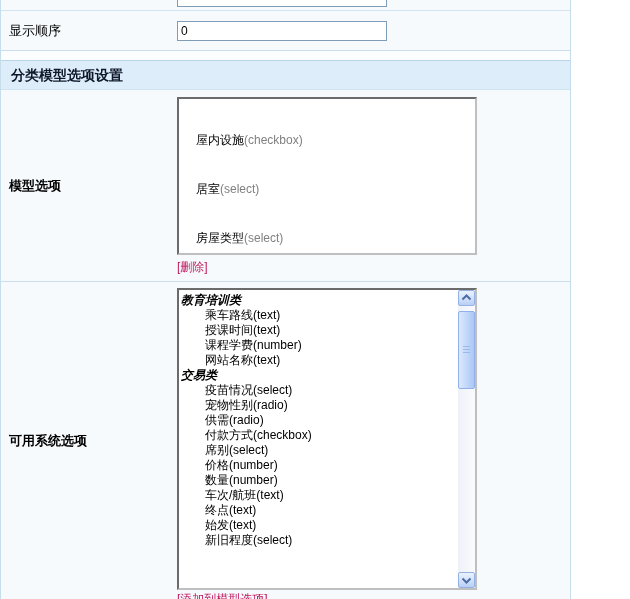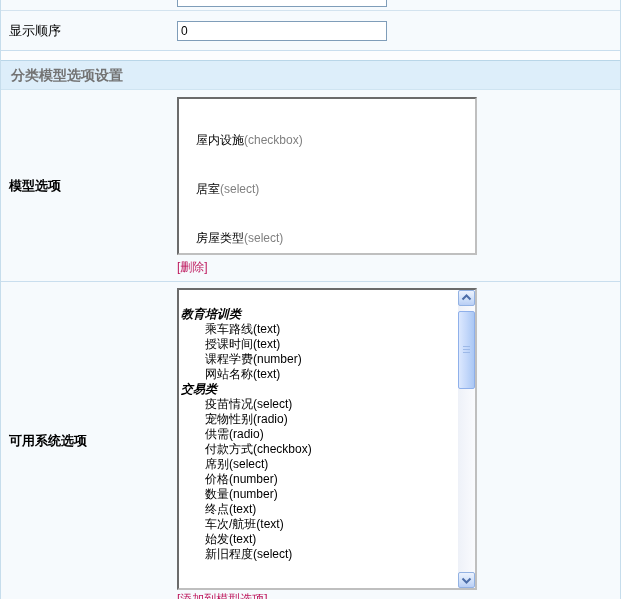--- a/index.html
+++ b/index.html
@@ -3,21 +3,21 @@
 <meta charset="utf-8">
 <style>
   html,body{margin:0;padding:0;}
   body{
     width:630px;height:599px;overflow:hidden;position:relative;
     background:#ffffff;
     font-family:"Liberation Sans","DejaVu Sans",sans-serif;
     font-size:12px;color:#000;
   }
   .panel{
-    position:absolute;left:0;top:0;width:621px;height:599px;
+    position:absolute;left:0;top:0;width:571px;height:599px;
     background:#f6fafd;
     border-left:1px solid #c6ddec;border-right:1px solid #c6ddec;
     box-sizing:border-box;
   }
   .row{position:absolute;left:0;right:0;}
   
   .row-top{top:0;height:10px;border-bottom:1px solid #d3e3ef;overflow:visible;}
   .txt{
     position:absolute;box-sizing:border-box;
     border:1px solid #7f9db9;background:#fff;
@@ -30,41 +30,41 @@
   #order-input{left:176px;top:10px;width:210px;height:20px;}
   
   .gap{top:51px;height:9px;background:#fcfdfe;}
   
   .sec-header{
     top:60px;height:28px;background:#ddeefa;
     border-top:1px solid #b9d6e8;border-bottom:1px solid #cfe4f1;
   }
   .sec-title{
     position:absolute;left:10px;top:0;line-height:28px;
-    font-size:14px;font-weight:bold;color:#737373;white-space:nowrap;
+    font-size:14px;font-weight:bold;color:#0f172a;white-space:nowrap;
   }
   
   .row-model{top:90px;height:191px;border-bottom:1px solid #c9deee;background:#f6fafd;}
   .bold-label{font-weight:bold;}
   .listbox{
     position:absolute;box-sizing:border-box;background:#fff;
     border:2px inset #bfbfbf;overflow:hidden;
   }
   #model-list{left:176px;top:7px;width:300px;height:158px;padding:1px 0;}
   .opt{line-height:17px;padding-left:17px;white-space:nowrap;cursor:default;margin-top:32px;}
   .opt .tp{color:#808080;}
   .link{
     position:absolute;color:#be185d;text-decoration:none;
     font-size:12px;white-space:nowrap;cursor:pointer;
   }
   #delete-link{left:176px;top:169px;}
   
   .row-avail{top:282px;height:317px;background:#f6fafd;}
   #avail-box{left:176px;top:6px;width:300px;height:302px;}
-  #avail-content{position:absolute;left:0;top:0;right:17px;bottom:0;overflow:hidden;padding-top:17px;}
+  #avail-content{position:absolute;left:0;top:0;right:17px;bottom:0;overflow:hidden;padding-top:3px;}
   .opt2{line-height:15px;padding-left:26px;white-space:nowrap;cursor:default;}
   .cat{line-height:15px;padding-left:2px;font-weight:bold;font-style:italic;white-space:nowrap;cursor:default;}
   #add-link{left:176px;top:309px;}
   
   .sb{
     position:absolute;top:0;right:0;bottom:0;width:17px;
     background:linear-gradient(90deg,#eef1f8,#fafbfe);
   }
   .sb-btn{
     position:absolute;left:0;width:17px;height:16px;box-sizing:border-box;
@@ -126,22 +126,22 @@
           <div class="opt2"><span class="nm">课程学费</span><span class="tp">(number)</span></div>
           <div class="opt2"><span class="nm">网站名称</span><span class="tp">(text)</span></div>
           <div class="cat">交易类</div>
           <div class="opt2"><span class="nm">疫苗情况</span><span class="tp">(select)</span></div>
           <div class="opt2"><span class="nm">宠物性别</span><span class="tp">(radio)</span></div>
           <div class="opt2"><span class="nm">供需</span><span class="tp">(radio)</span></div>
           <div class="opt2"><span class="nm">付款方式</span><span class="tp">(checkbox)</span></div>
           <div class="opt2"><span class="nm">席别</span><span class="tp">(select)</span></div>
           <div class="opt2"><span class="nm">价格</span><span class="tp">(number)</span></div>
           <div class="opt2"><span class="nm">数量</span><span class="tp">(number)</span></div>
+          <div class="opt2"><span class="nm">车次/航班</span><span class="tp">(text)</span></div>
           <div class="opt2"><span class="nm">终点</span><span class="tp">(text)</span></div>
-          <div class="opt2"><span class="nm">车次/航班</span><span class="tp">(text)</span></div>
           <div class="opt2"><span class="nm">始发</span><span class="tp">(text)</span></div>
           <div class="opt2"><span class="nm">新旧程度</span><span class="tp">(select)</span></div>
         </div>
       <div class="sb">
         <div class="sb-btn up">
           <svg width="11" height="8" viewBox="0 0 11 8">
             <path d="M1.5 5.5 L5.5 1.5 L9.5 5.5" fill="none" stroke="#4c6da8" stroke-width="2"></path>
           </svg>
         </div>
         <div class="sb-thumb">

